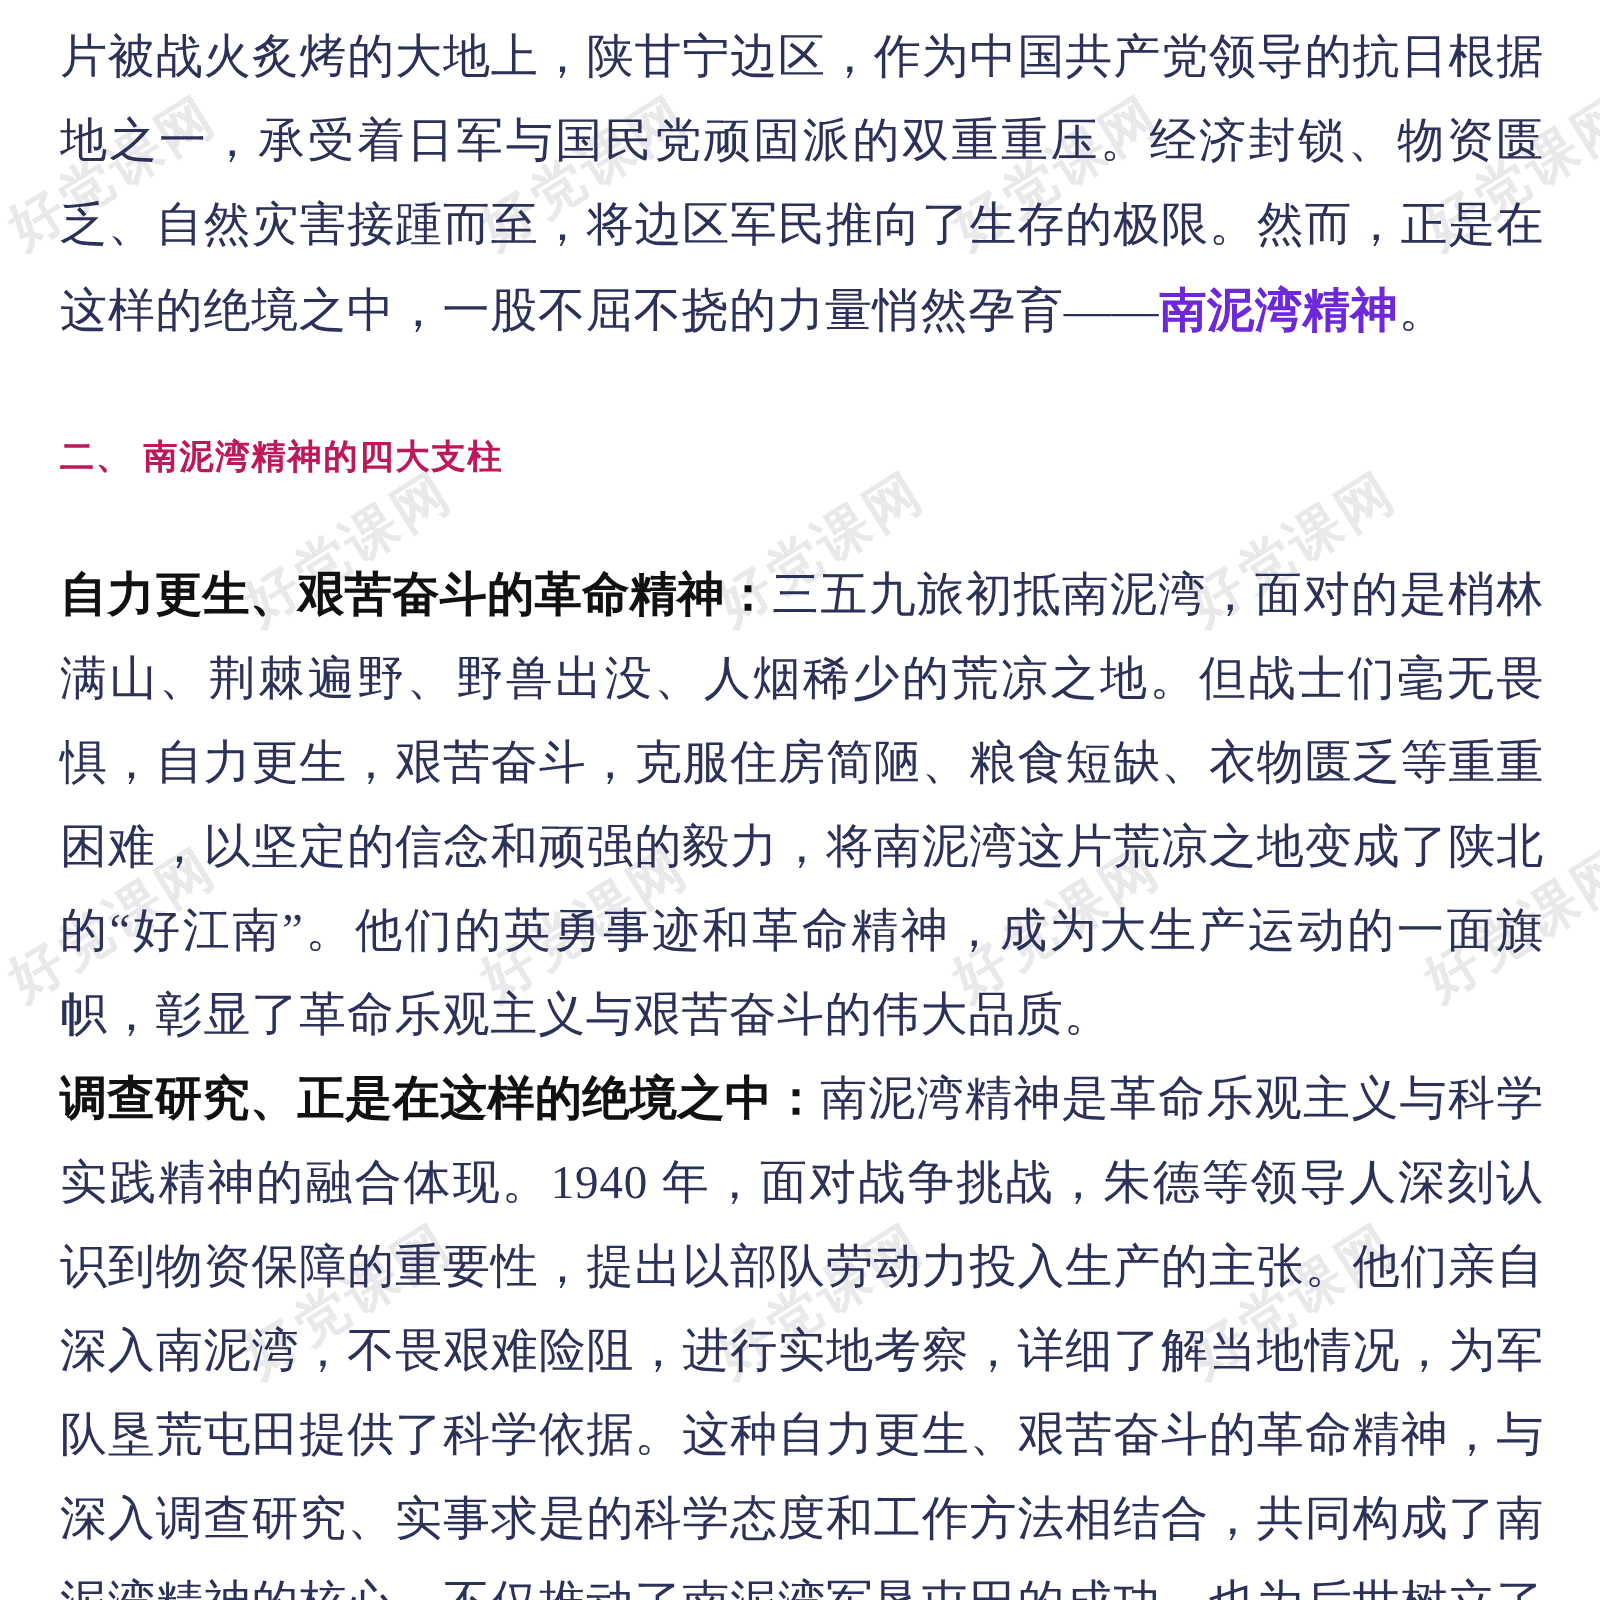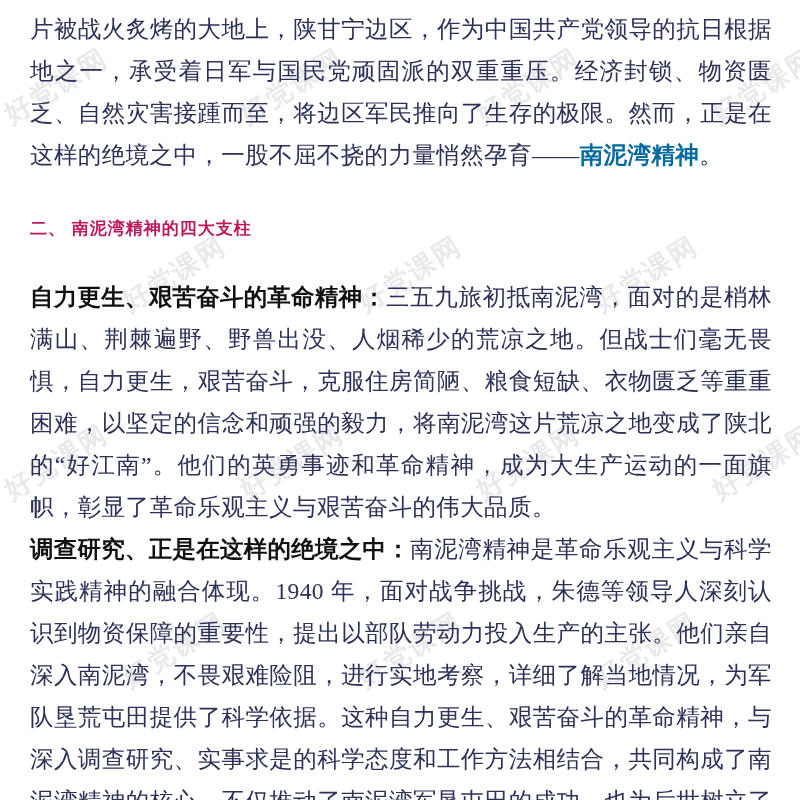--- a/index.html
+++ b/index.html
@@ -70,21 +70,21 @@
   .lead {
     font-family: "Liberation Sans", "DejaVu Sans", sans-serif;
     font-weight: 700;
     color: #111114;
     letter-spacing: 0px;
   }
 
   .emph {
     font-family: "Liberation Sans", "DejaVu Sans", sans-serif;
     font-weight: 700;
-    color: #0369a1;
+    color: #6d28d9;
   }
 
   h2.heading {
     margin: 0;
     padding: 0 28px 0 30px;
     font-family: "Liberation Sans", "DejaVu Sans", sans-serif;
     font-size: 17px;
     font-weight: 700;
     color: #be185d;
     line-height: 34px;

